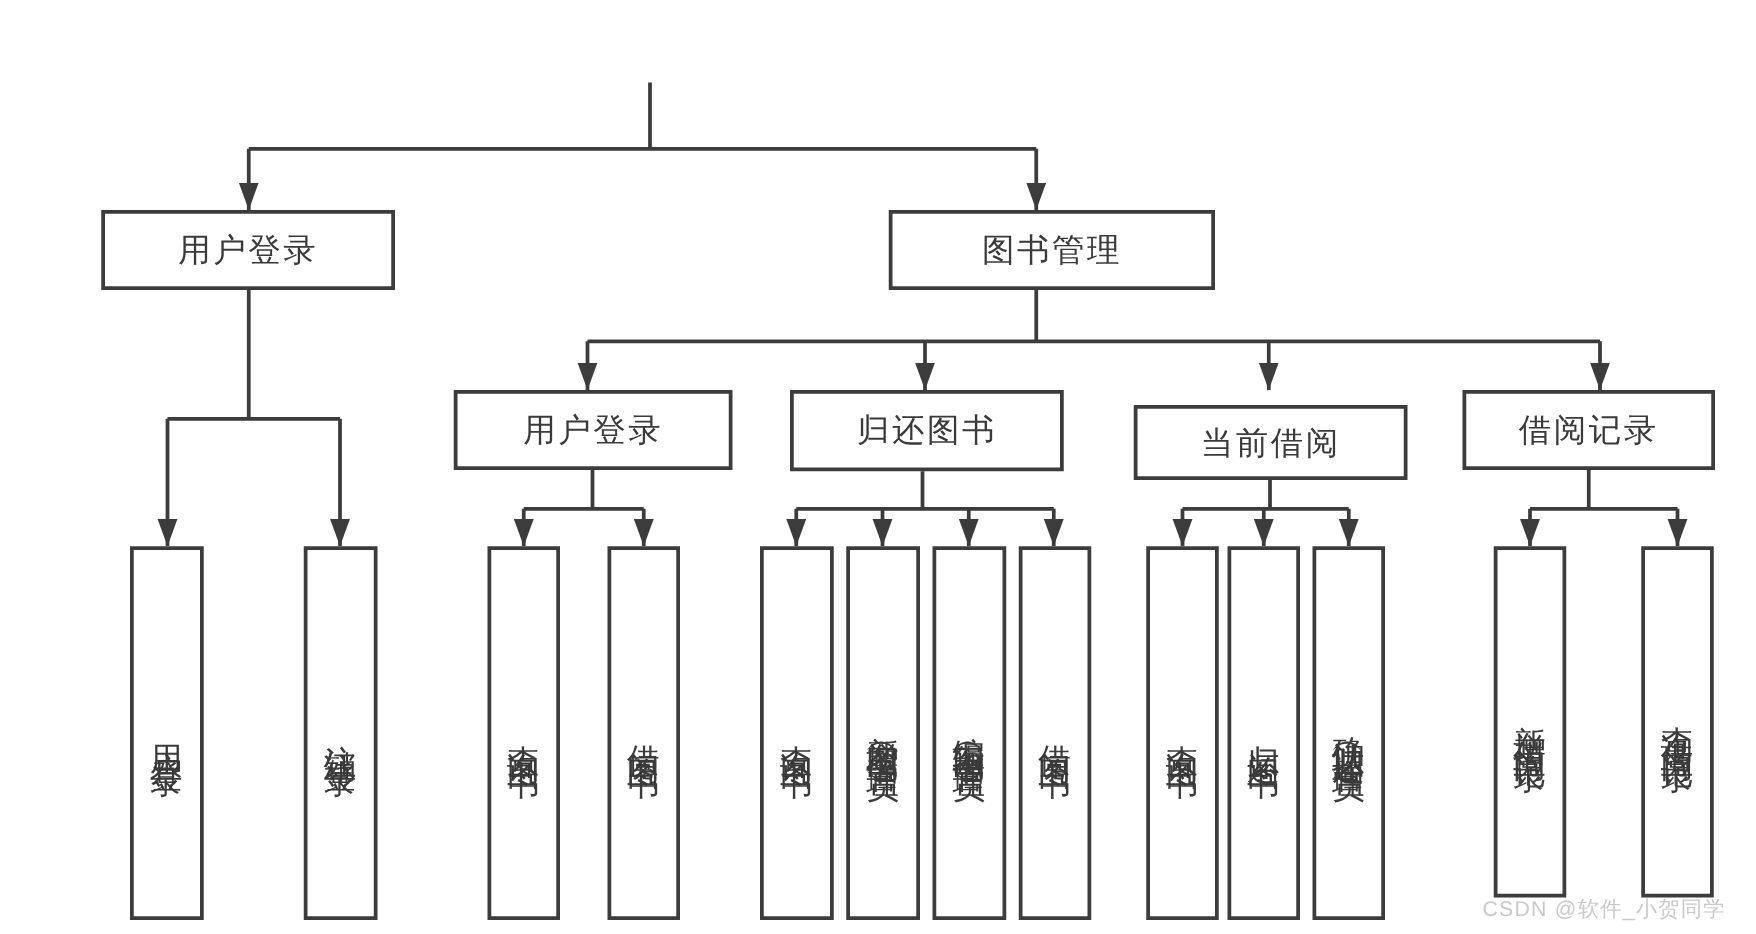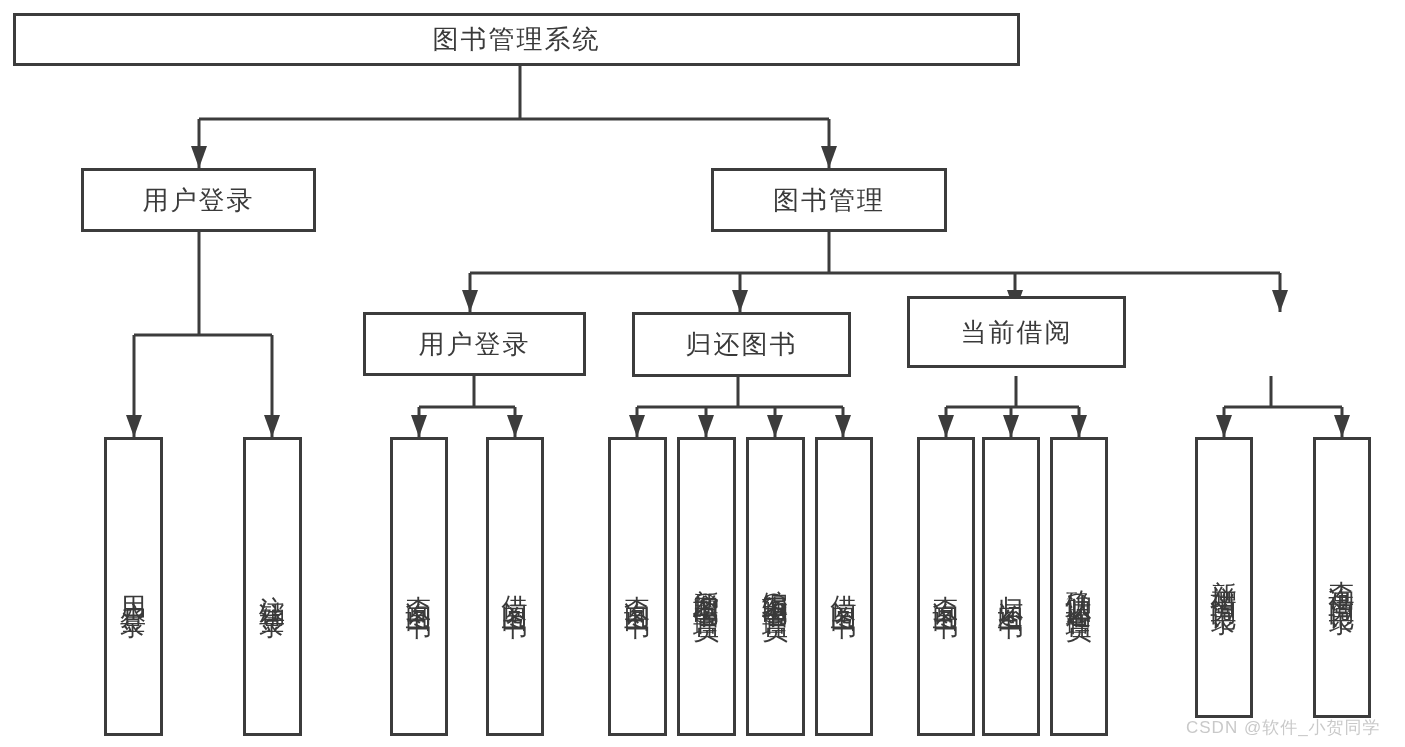--- a/index.html
+++ b/index.html
@@ -99,28 +99,28 @@
       <line x1="1079" y1="407" x2="1079" y2="437" marker-end="url(#arw)"></line>
     </g>
 
     <g>
       <path d="M1271 376 V407 M1224 407 H1342"></path>
       <line x1="1224" y1="407" x2="1224" y2="437" marker-end="url(#arw)"></line>
       <line x1="1342" y1="407" x2="1342" y2="437" marker-end="url(#arw)"></line>
     </g>
   </svg>
 
-  <div class="node" style="left:13px;top:13px;width:1007px;height:53px">图书管理系统</div>
 
   <div class="node" style="left:81px;top:168px;width:235px;height:64px">用户登录</div>
-  <div class="node" style="left:711px;top:168px;width:236px;height:64px">图书管理</div>
+  <div class="node" style="left:711px;top:168px;width:261px;height:64px">图书管理</div>
 
   <div class="node" style="left:363px;top:312px;width:223px;height:64px">用户登录</div>
   <div class="node" style="left:632px;top:312px;width:219px;height:65px">归还图书</div>
-  <div class="node" style="left:907px;top:296px;width:219px;height:72px">当前借阅</div>
+  <div class="node" style="left:907px;top:324px;width:219px;height:60px">当前借阅</div>
+  <div class="node" style="left:1170px;top:312px;width:202px;height:64px">借阅记录</div>
 
   <div class="node v" style="left:104px;top:437px;width:59px;height:299px">用户登录</div>
   <div class="node v" style="left:243px;top:437px;width:59px;height:299px">注销登录</div>
 
   <div class="node v" style="left:390px;top:437px;width:58px;height:299px">查询图书</div>
   <div class="node v" style="left:486px;top:437px;width:58px;height:299px">借阅图书</div>
 
   <div class="node v" style="left:608px;top:437px;width:59px;height:299px">查询图书</div>
   <div class="node v tight" style="left:677px;top:437px;width:59px;height:299px">新增图书（管理员）</div>
   <div class="node v tight" style="left:746px;top:437px;width:59px;height:299px">编辑图书（管理员）</div>

